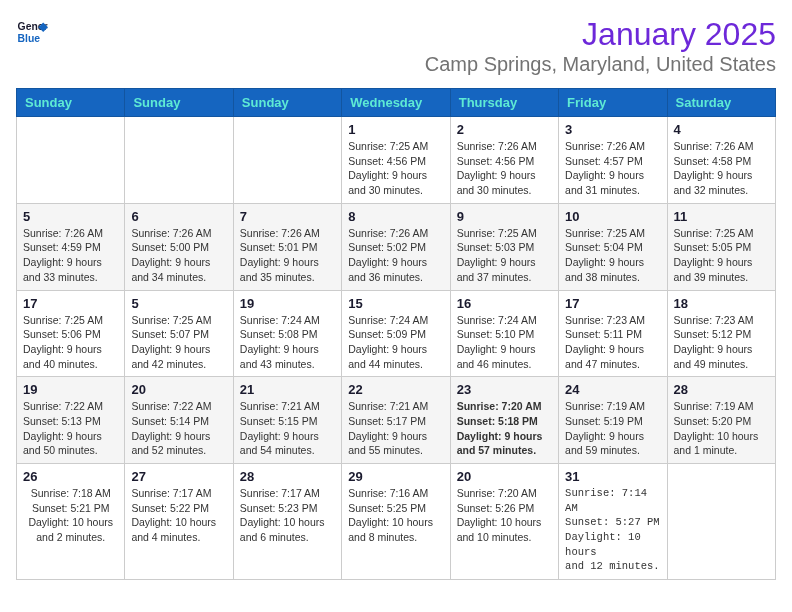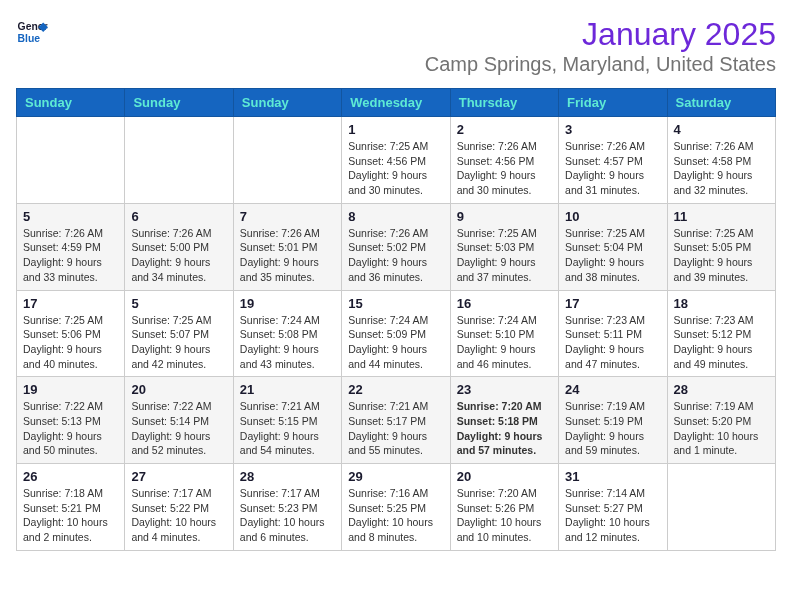--- a/index.html
+++ b/index.html
@@ -291,21 +291,21 @@
           <div class="day-num">28</div>
           <div class="day-info" style="white-space: pre-line;">Sunrise: 7:19 AM
 Sunset: 5:20 PM
 Daylight: 10 hours
 and 1 minute.</div>
         </td>
       </tr>
       <tr>
         <td>
           <div class="day-num">26</div>
-          <div class="day-info" style="white-space: pre-line;">Sunrise: 7:18 AM
+          <div class="day-info" style="white-space: pre-line; text-align: center;">Sunrise: 7:18 AM
 Sunset: 5:21 PM
 Daylight: 10 hours
 and 2 minutes.</div>
         </td>
         <td>
           <div class="day-num">27</div>
           <div class="day-info" style="white-space: pre-line;">Sunrise: 7:17 AM
 Sunset: 5:22 PM
 Daylight: 10 hours
 and 4 minutes.</div>
@@ -326,21 +326,21 @@
         </td>
         <td>
           <div class="day-num">20</div>
           <div class="day-info" style="white-space: pre-line;">Sunrise: 7:20 AM
 Sunset: 5:26 PM
 Daylight: 10 hours
 and 10 minutes.</div>
         </td>
         <td>
           <div class="day-num">31</div>
-          <div class="day-info" style="white-space: pre-line;">Sunrise: 7:14 AM
+          <div class="day-info" style="white-space: pre-line; font-family: Liberation Mono, monospace;">Sunrise: 7:14 AM
 Sunset: 5:27 PM
 Daylight: 10 hours
 and 12 minutes.</div>
         </td>
         <td class="empty-cell"></td>
       </tr>
     </tbody>
 </table>
 
 </body></html>

